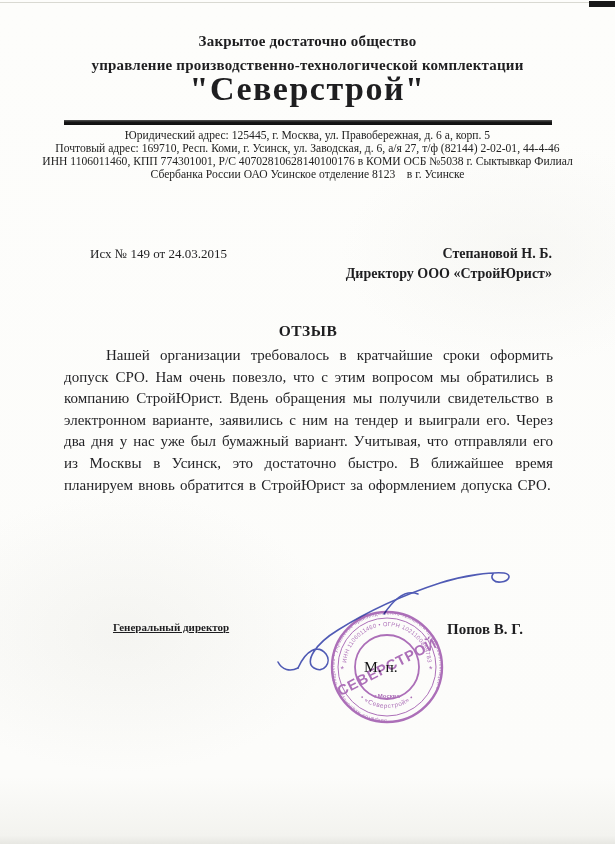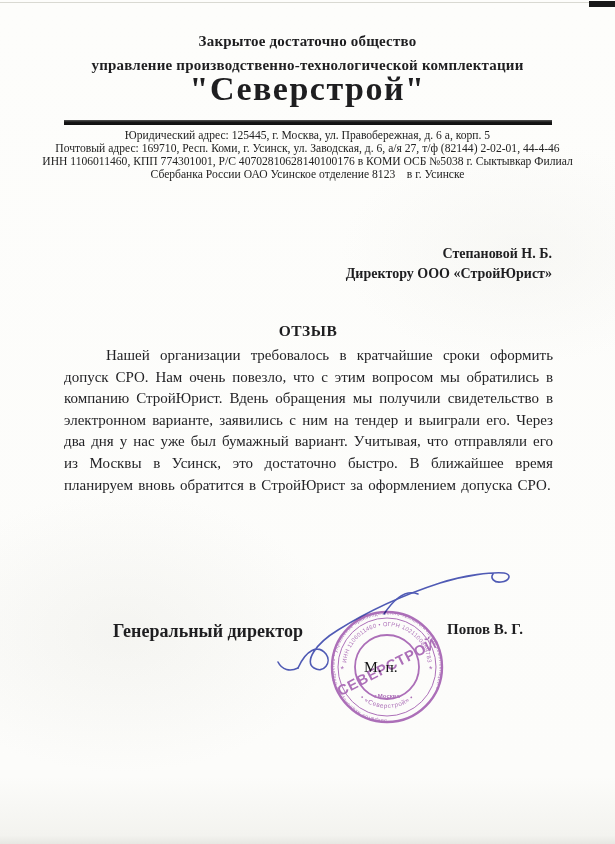--- a/index.html
+++ b/index.html
@@ -37,21 +37,21 @@
              font-weight:bold;font-size:14px;line-height:20px;}
 
   
   .title{position:absolute;left:64px;top:322px;width:488px;text-align:center;
          font-weight:bold;font-size:15.5px;letter-spacing:.5px;}
   .body-text{position:absolute;left:64px;top:345px;width:489px;
              font-size:15px;line-height:21.6px;text-align:justify;
              text-indent:42px;word-spacing:1.5px;color:#232326;}
 
   
-  .sig-label{position:absolute;left:113px;top:621px;font-weight:bold;font-size:18px;}
+  .sig-label{position:absolute;left:113px;top:621px;font-weight:bold;font-size:11px;text-decoration:underline;}
   .sig-name{position:absolute;left:447px;top:621px;font-weight:bold;font-size:15px;}
   .seal-mark{position:absolute;left:364px;top:658px;font-size:15.5px;color:#121214;z-index:3;}
 
   .stamp-svg{position:absolute;left:317px;top:597px;width:140px;height:140px;
              mix-blend-mode:multiply;opacity:.8;z-index:2;}
   .stamp-svg text{font-family:"Liberation Sans","DejaVu Sans",sans-serif;}
   .sign-svg{position:absolute;left:260px;top:550px;width:280px;height:140px;
             mix-blend-mode:multiply;z-index:4;}
 </style>
 </head>
@@ -66,20 +66,21 @@
   <div class="hdr company">"Северстрой"</div>
   <div class="rule"></div>
 
   <div class="contact">
     <div>Юридический адрес: 125445, г. Москва, ул. Правобережная, д. 6 а, корп. 5</div>
     <div>Почтовый адрес: 169710, Респ. Коми, г. Усинск, ул. Заводская, д. 6, а/я 27, т/ф (82144) 2-02-01, 44-4-46</div>
     <div>ИНН 1106011460, КПП 774301001, Р/С 40702810628140100176 в КОМИ ОСБ №5038 г. Сыктывкар Филиал</div>
     <div>Сбербанка России ОАО Усинское отделение 8123&nbsp;&nbsp;&nbsp; в г. Усинске</div>
   </div>
 
+  <div class="ref">Исх № 149 от 24.03.2015</div>
   <div class="recipient">
     <div>Степановой Н. Б.</div>
     <div>Директору ООО «СтройЮрист»</div>
   </div>
 
   <div class="title">ОТЗЫВ</div>
   <div class="body-text">Нашей организации требовалось в кратчайшие сроки оформить допуск СРО. Нам очень повезло, что с этим вопросом мы обратились в компанию СтройЮрист. Вдень обращения мы получили свидетельство в электронном варианте, заявились с ним на тендер и выиграли его. Через два дня у нас уже был бумажный вариант. Учитывая, что отправляли его из Москвы в Усинск, это достаточно быстро. В ближайшее время планируем вновь обратится в СтройЮрист за оформлением допуска СРО.</div>
 
   <div class="sig-label">Генеральный директор</div>
   <div class="sig-name">Попов В. Г.</div>

